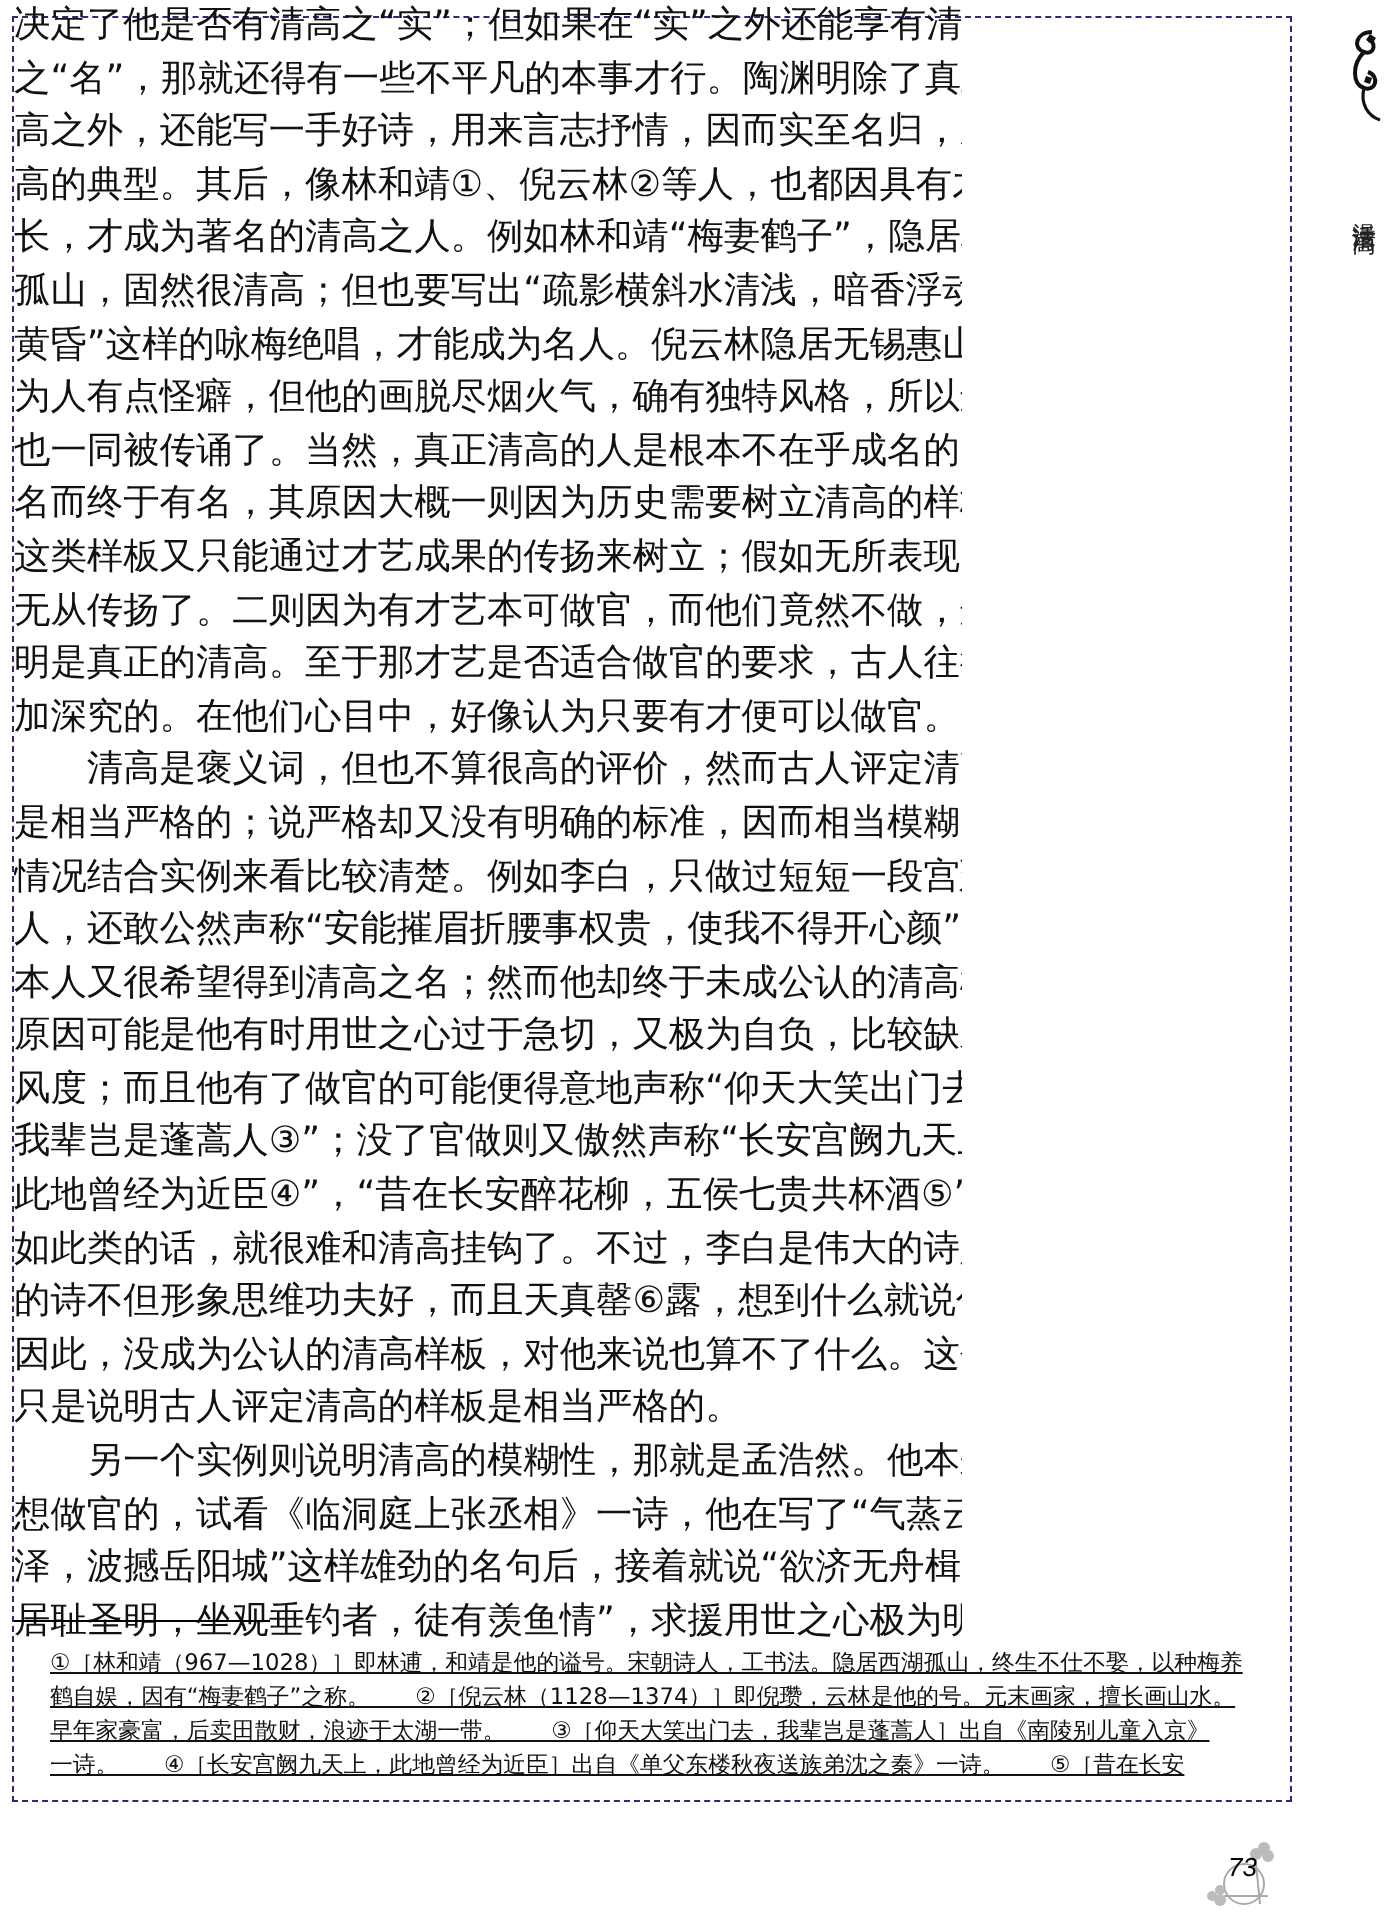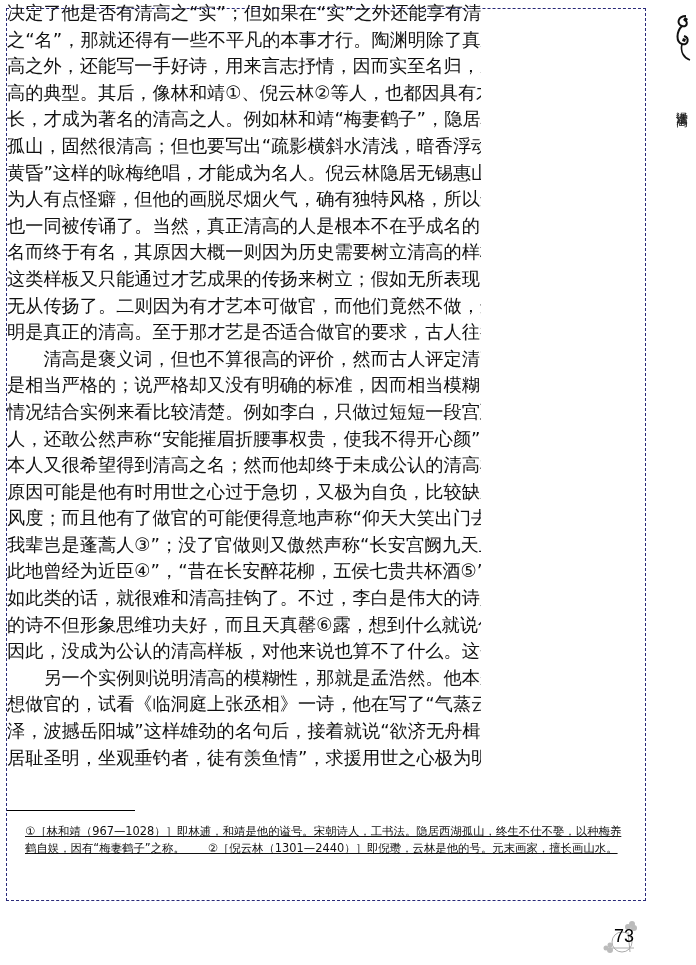--- a/index.html
+++ b/index.html
@@ -94,24 +94,25 @@
       position: absolute;
       left: 600px;
       top: 918px;
       width: 44px;
       height: 44px;
     }
     .page-number {
       position: absolute;
       left: 14px;
       top: 8px;
-      font-size: 18px;
+      font-size: 13px;
       font-family: "Liberation Sans", sans-serif;
       color: #000;
       font-weight: normal;
+      font-style: italic;
     }
   </style>
 </head>
 <body>
 
 <div class="frame"></div>
 
 <div class="body-text">
   <div class="para">
     <span class="line">决定了他是否有清高之“实”；但如果在“实”之外还能享有清高</span>
@@ -120,48 +121,52 @@
     <span class="line">高的典型。其后，像林和靖①、倪云林②等人，也都因具有才艺专</span>
     <span class="line">长，才成为著名的清高之人。例如林和靖“梅妻鹤子”，隐居杭州</span>
     <span class="line">孤山，固然很清高；但也要写出“疏影横斜水清浅，暗香浮动月</span>
     <span class="line">黄昏”这样的咏梅绝唱，才能成为名人。倪云林隐居无锡惠山，</span>
     <span class="line">为人有点怪癖，但他的画脱尽烟火气，确有独特风格，所以连怪癖</span>
     <span class="line">也一同被传诵了。当然，真正清高的人是根本不在乎成名的。想无</span>
     <span class="line">名而终于有名，其原因大概一则因为历史需要树立清高的样板，而</span>
     <span class="line">这类样板又只能通过才艺成果的传扬来树立；假如无所表现，也就</span>
     <span class="line">无从传扬了。二则因为有才艺本可做官，而他们竟然不做，这才证</span>
     <span class="line">明是真正的清高。至于那才艺是否适合做官的要求，古人往往是不</span>
+    <span class="line last">加深究的。在他们心目中，好像认为只要有才便可以做官。</span>
   </div>
   <div class="para">
     <span class="line" style="padding-left:2em;box-sizing:border-box;">清高是褒义词，但也不算很高的评价，然而古人评定清高却又</span>
     <span class="line">是相当严格的；说严格却又没有明确的标准，因而相当模糊。这种</span>
     <span class="line">情况结合实例来看比较清楚。例如李白，只做过短短一段宫廷诗</span>
     <span class="line">人，还敢公然声称“安能摧眉折腰事权贵，使我不得开心颜”，他</span>
     <span class="line">本人又很希望得到清高之名；然而他却终于未成公认的清高样板。</span>
     <span class="line">原因可能是他有时用世之心过于急切，又极为自负，比较缺乏恬退</span>
     <span class="line">风度；而且他有了做官的可能便得意地声称“仰天大笑出门去，</span>
     <span class="line">我辈岂是蓬蒿人③”；没了官做则又傲然声称“长安宫阙九天上，</span>
     <span class="line">此地曾经为近臣④”，“昔在长安醉花柳，五侯七贵共杯酒⑤”，诸</span>
     <span class="line">如此类的话，就很难和清高挂钩了。不过，李白是伟大的诗人，他</span>
     <span class="line">的诗不但形象思维功夫好，而且天真罄⑥露，想到什么就说什么。</span>
     <span class="line">因此，没成为公认的清高样板，对他来说也算不了什么。这个实例</span>
+    <span class="line last">只是说明古人评定清高的样板是相当严格的。</span>
   </div>
   <div class="para">
     <span class="line" style="padding-left:2em;box-sizing:border-box;">另一个实例则说明清高的模糊性，那就是孟浩然。他本来也是</span>
     <span class="line">想做官的，试看《临洞庭上张丞相》一诗，他在写了“气蒸云梦</span>
     <span class="line">泽，波撼岳阳城”这样雄劲的名句后，接着就说“欲济无舟楫，端</span>
     <span class="line">居耻圣明，坐观垂钓者，徒有羡鱼情”，求援用世之心极为明显。后</span>
   </div>
 </div>
 
 <div class="separator"></div>
 
 <div class="footnotes">
   <span class="fn-line">①［林和靖（967—1028）］即林逋，和靖是他的谥号。宋朝诗人，工书法。隐居西湖孤山，终生不仕不娶，以种梅养</span>
-  <span class="fn-line">鹤自娱，因有“梅妻鹤子”之称。　　②［倪云林（1301—2440）］即倪瓒，云林是他的号。元末画家，擅长画山水。</span>
+  <span class="fn-line">鹤自娱，因有“梅妻鹤子”之称。　　②［倪云林（1128—1374）］即倪瓒，云林是他的号。元末画家，擅长画山水。</span>
+  <span class="fn-line">早年家豪富，后卖田散财，浪迹于太湖一带。　　③［仰天大笑出门去，我辈岂是蓬蒿人］出自《南陵别儿童入京》</span>
+  <span class="fn-line">一诗。　　④［长安宫阙九天上，此地曾经为近臣］出自《单父东楼秋夜送族弟沈之秦》一诗。　　⑤［昔在长安</span>
 </div>
 
 <div class="side-ornament">
   <svg width="22" height="50" viewBox="0 0 22 50">
     <path d="M14 4 C6 4 4 12 10 14 C16 16 16 8 12 8" fill="none" stroke="#111" stroke-width="2"></path>
     <path d="M10 14 C4 20 4 30 10 32 C16 34 18 26 12 24" fill="none" stroke="#111" stroke-width="2"></path>
     <path d="M10 32 C8 40 12 46 18 48" fill="none" stroke="#111" stroke-width="1.6"></path>
     <path d="M13 5 l3 2 l-2 3 l-3 -2 z" fill="#111"></path>
     <path d="M11 26 l3 1 l-1 3 l-3 -1 z" fill="#111"></path>
   </svg>

